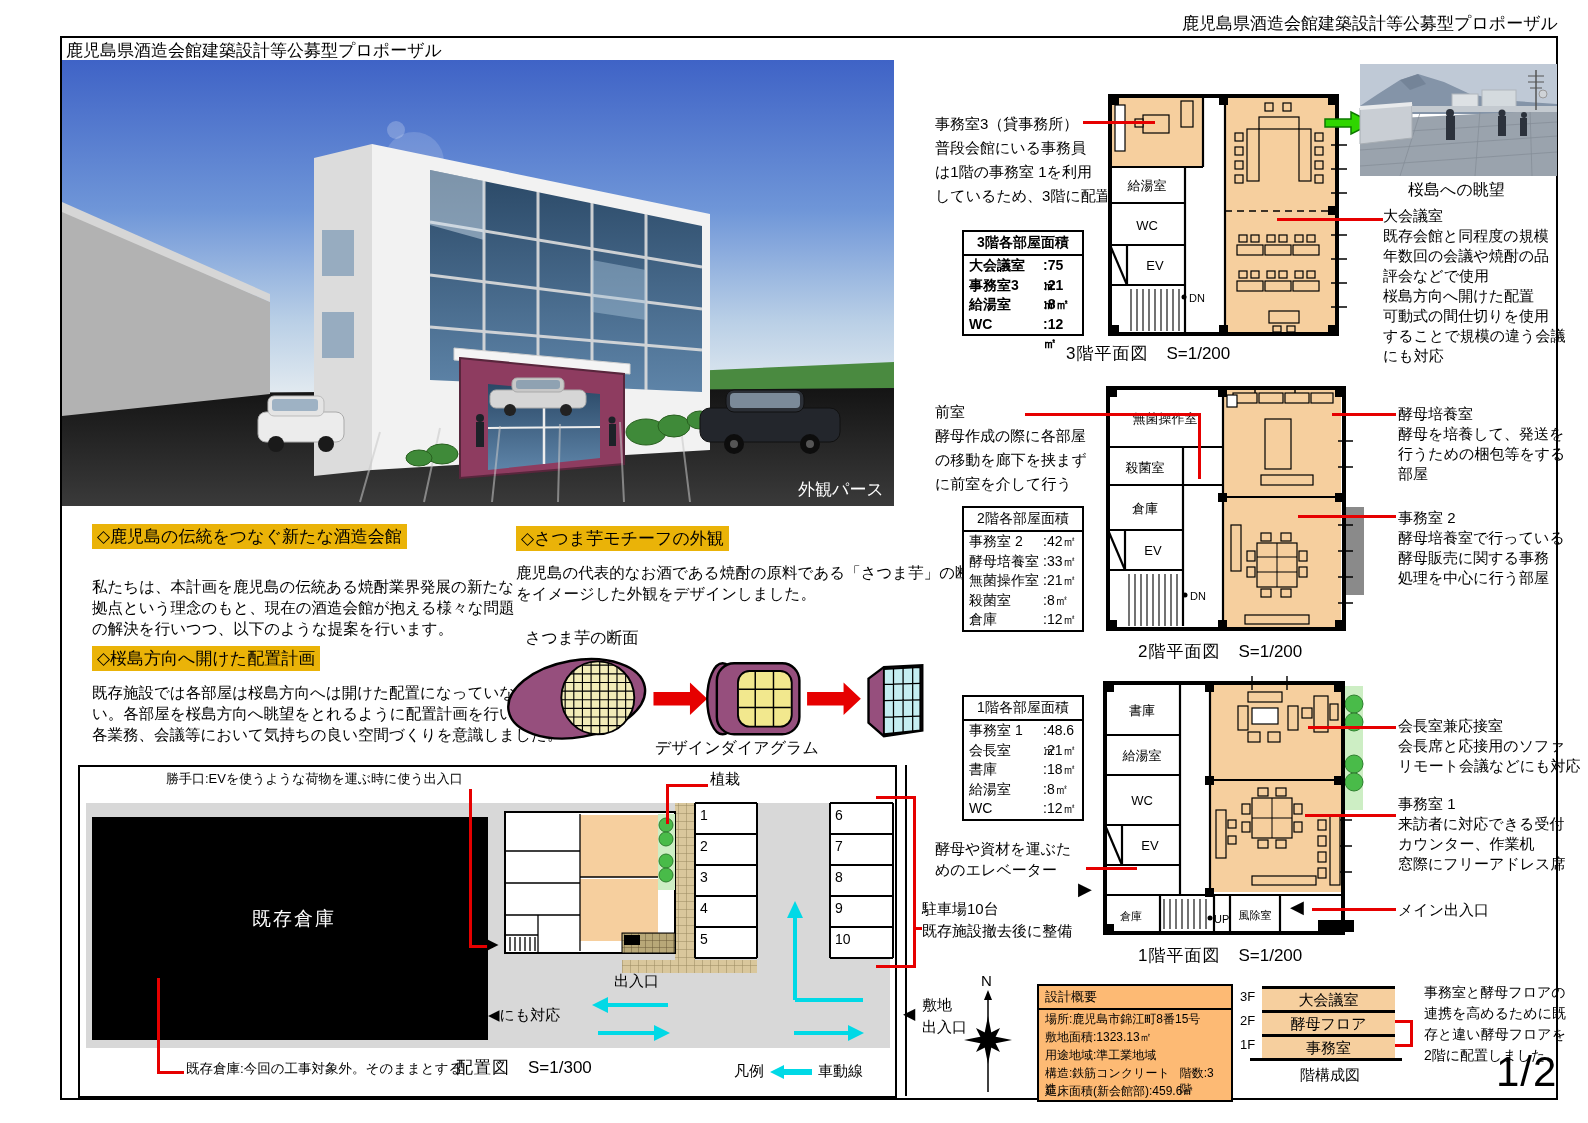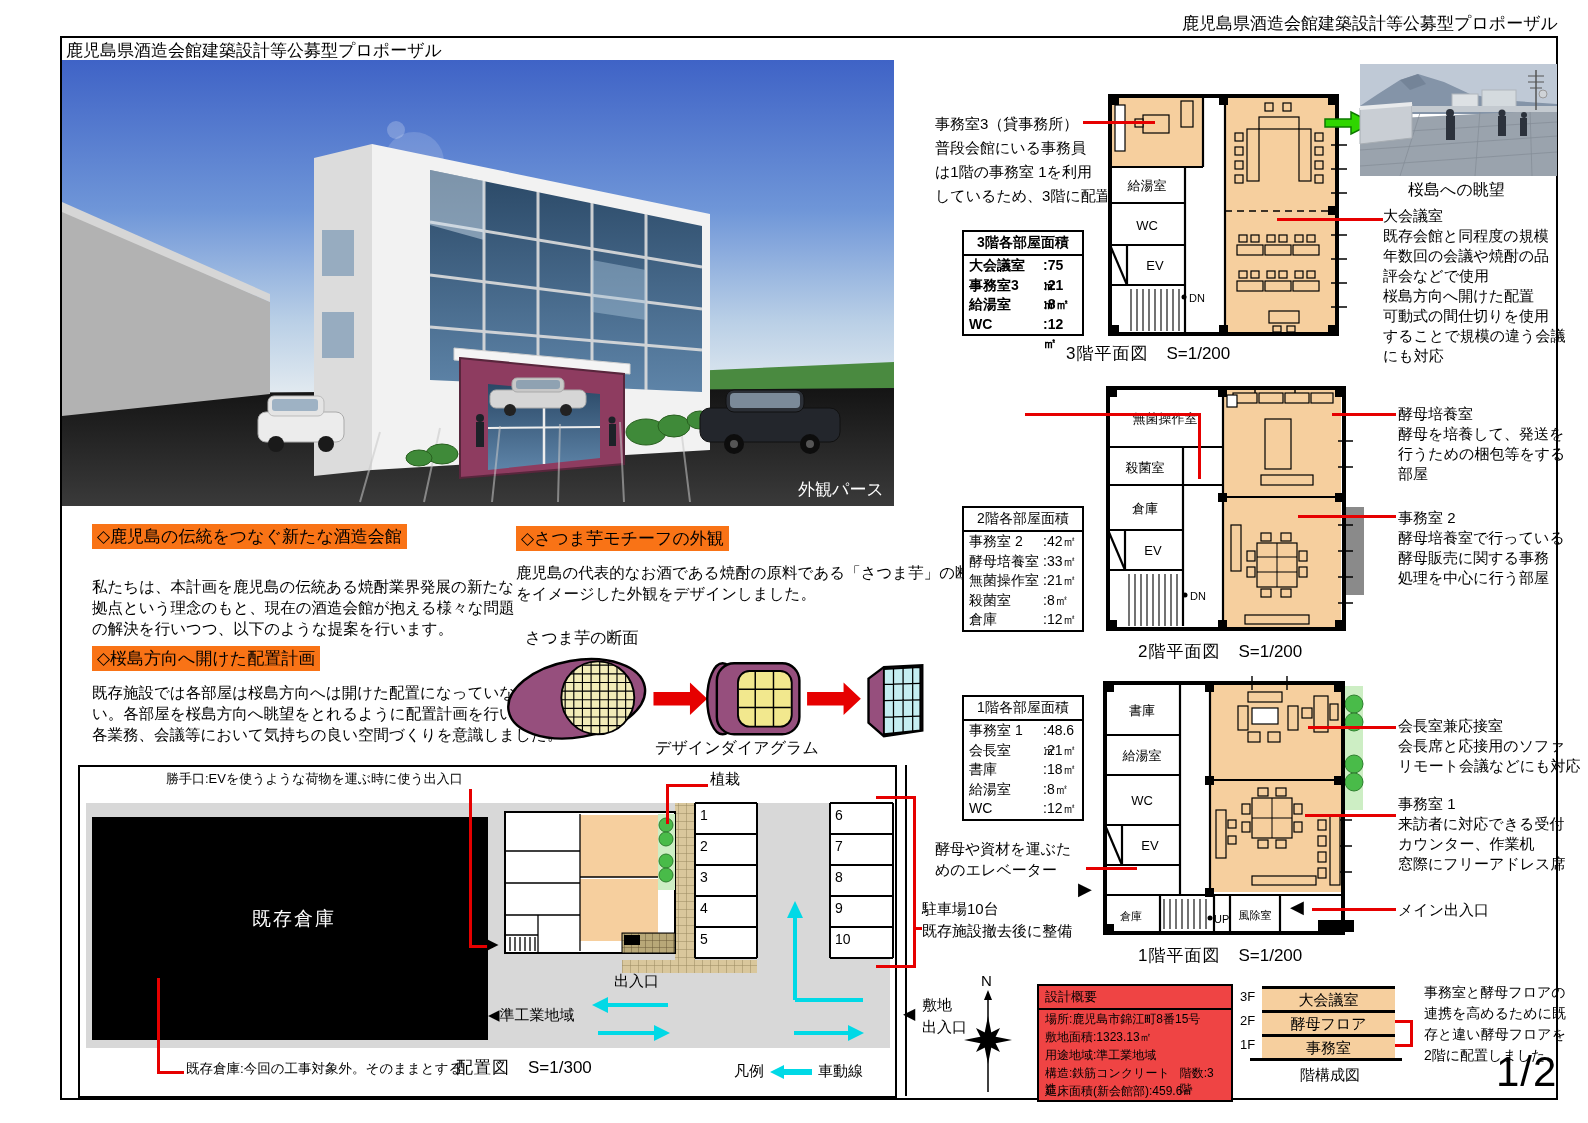--- a/index.html
+++ b/index.html
@@ -2,21 +2,21 @@
 <html><head>
 <meta charset="utf-8">
 <style>
   html,body{margin:0;padding:0;background:#9a9a9a;}
   .sheet{position:relative;width:1588px;height:1123px;background:#fff;overflow:hidden;
          font-family:"Liberation Sans","DejaVu Sans",sans-serif;color:#000;}
   .abs{position:absolute;}
   .pre{white-space:pre-line;}
   .frame{position:absolute;border:2px solid #000;background:transparent;}
   .note{font-size:15px;line-height:20px;}
-  .h-cyan{background:#f97316;font-size:17px;padding:1px 5px;display:inline-block;}
+  .h-cyan{background:#eab308;font-size:17px;padding:1px 5px;display:inline-block;}
   .rl{position:absolute;background:#e60000;z-index:30;}
   .blk-arrow{position:absolute;color:#000;z-index:31;line-height:1;}
   .atable{position:absolute;border:2px solid #000;background:#fff;font-size:14px;z-index:5;}
   .atable .hd{text-align:center;border-bottom:2px solid #000;padding:2px 4px;}
   .atable .row{padding:0 5px;height:19.5px;line-height:19.5px;display:flex;}
   .atable .lbl{width:74px;flex:none;}
   .plan-title{position:absolute;font-size:17px;letter-spacing:1px;}
   .plan-title .sc{margin-left:18px;letter-spacing:0;}
   svg{position:absolute;overflow:visible;}
   svg text{font-family:"Liberation Sans","DejaVu Sans",sans-serif;}
@@ -24,21 +24,21 @@
   .iw{stroke:#000;stroke-width:2.2;fill:none;}
   .orange{fill:#f6cf9e;}
   .fur{fill:#f6cf9e;stroke:#000;stroke-width:1.2;}
   .furw{fill:#fff;stroke:#000;stroke-width:1.2;}
   .colb{fill:#000;}
   .tick{stroke:#000;stroke-width:1.4;}
   .stair{stroke:#000;stroke-width:1.1;fill:none;}
   .rlabel{font-size:13px;}
   .rlabel-s{font-size:11px;}
   .mid{text-anchor:middle;}
-  .summary{position:absolute;border:2px solid #000;background:#ef4444;font-size:12px;z-index:5;}
+  .summary{position:absolute;border:2px solid #000;background:#fdba74;font-size:12px;z-index:5;}
   .summary .hd{padding:2px 6px;border-bottom:2px solid #000;font-size:13px;}
   .summary .row{padding:1px 6px;height:16px;line-height:16px;display:flex;}
   .stack-bar{position:absolute;background:#f6cf9e;border-top:3px solid #000;
              text-align:center;font-size:15px;line-height:21px;}
   .pagenum{position:absolute;font-size:42px;letter-spacing:1px;}
 </style>
 </head>
 <body>
 
 <div class="sheet">
@@ -337,20 +337,24 @@
   <div class="abs" style="left:1408px;top:180px;font-size:16px;">桜島への眺望</div>
   <div class="abs note pre" style="left:1383px;top:206px;">大会議室
 既存会館と同程度の規模
 年数回の会議や焼酎の品
 評会などで使用
 桜島方向へ開けた配置
 可動式の間仕切りを使用
 することで規模の違う会議
 にも対応</div>
 
+  <div class="abs note pre" style="left:935px;top:400px;line-height:24px;">前室
+酵母作成の際に各部屋
+の移動を廊下を挟まず
+に前室を介して行う</div>
   <div class="atable" style="left:962px;top:506px;width:118px;">
     <div class="hd">2階各部屋面積</div>
     <div class="row">
         <span class="lbl">事務室 2</span>
         <span>:42㎡</span>
       </div>
     <div class="row">
         <span class="lbl">酵母培養室</span>
         <span>:33㎡</span>
       </div>
@@ -641,21 +645,21 @@
       <polygon points="717,136 709,153 725,153"></polygon>
       <rect x="716" y="266" width="56" height="4"></rect>
         <polygon points="786,268 770,260 770,276"></polygon>
     </g>
   </svg>
 
   <div class="abs" style="left:166px;top:770px;font-size:13px;">勝手口:EVを使うような荷物を運ぶ時に使う出入口</div>
   <div class="abs" style="left:710px;top:770px;font-size:15px;">植栽</div>
   <div class="abs" style="left:252px;top:906px;font-size:19px;color:#fff;letter-spacing:2px;z-index:6;">既存倉庫</div>
   <div class="abs" style="left:614px;top:972px;font-size:15px;z-index:6;">出入口</div>
-  <div class="abs" style="left:488px;top:1006px;font-size:15px;z-index:6;">◀準工業地域</div>
+  <div class="abs" style="left:488px;top:1006px;font-size:15px;z-index:6;">◀にも対応</div>
   <div class="abs" style="left:186px;top:1060px;font-size:13.5px;">既存倉庫:今回の工事対象外。そのままとする</div>
   <div class="plan-title" style="left:456px;top:1056px;">
     <span>配置図</span><span class="sc">S=1/300</span></div>
   <div class="abs" style="left:734px;top:1062px;font-size:15px;">凡例</div>
   <svg style="left:768px;top:1064px;" width="46" height="16" viewBox="0 0 46 16">
     <polygon points="16,1 16,5 44,5 44,11 16,11 16,15 2,8" fill="#00d9e6"></polygon>
   </svg>
   <div class="abs" style="left:818px;top:1062px;font-size:15px;">車動線</div>
   <div class="blk-arrow" style="left:487px;top:936px;font-size:15px;z-index:32;">▶</div>
 

